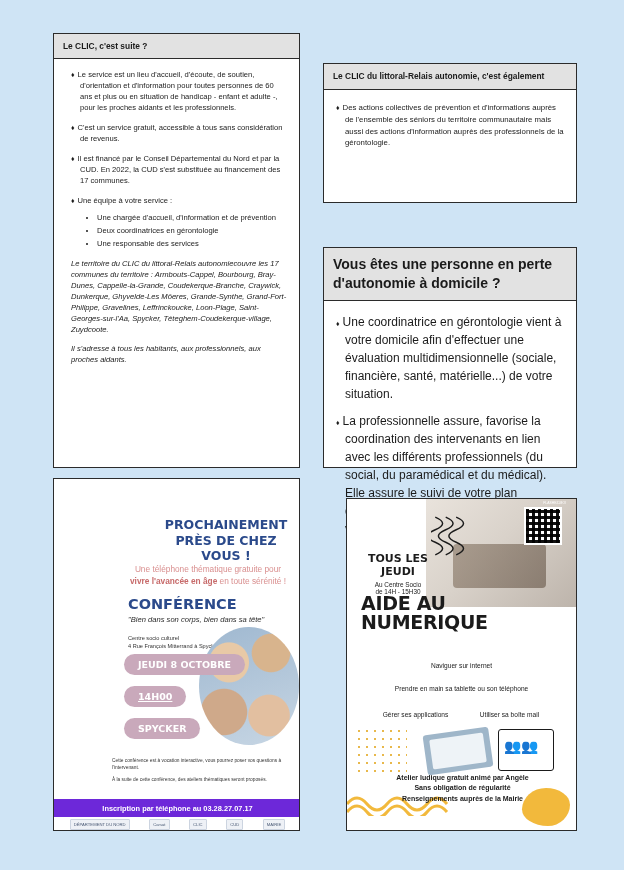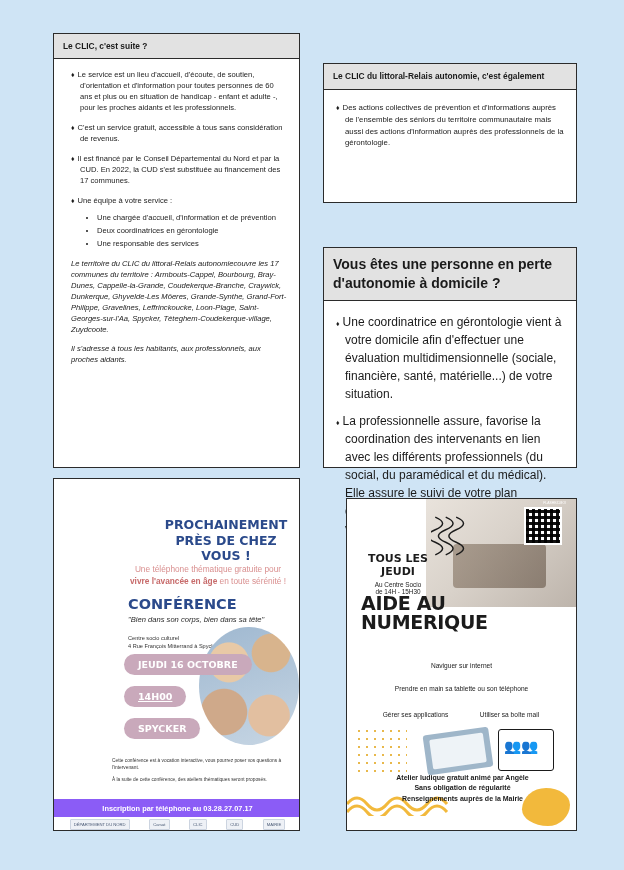--- a/index.html
+++ b/index.html
@@ -167,21 +167,21 @@
   #flyer-conf .note1 {
     position: absolute; left: 58px; top: 278px; width: 185px;
     font-size: 4.8px; color: #333; line-height: 1.5;
   }
   #flyer-conf .note2 {
     position: absolute; left: 58px; top: 297px; width: 185px;
     font-size: 4.8px; color: #333; line-height: 1.5;
   }
   #flyer-conf .tel-band {
     position: absolute; left: 0px; top: 320px; width: 247px;
-    background: #8b5cf6; color: #ffffff;
+    background: #6d28d9; color: #ffffff;
     text-align: center; font-size: 7.4px; font-weight: bold;
     padding: 5px 0;
   }
   #flyer-conf .logo-strip {
     position: absolute; left: 0; top: 338px; width: 247px; height: 15px;
     display: flex; align-items: center; justify-content: space-around;
     background: #ffffff; padding: 0 6px; box-sizing: border-box;
   }
   #flyer-conf .logo-strip span {
     font-size: 4.2px; color: #4a5a75; background: #eef1f6;
@@ -329,21 +329,21 @@
   <div class="conf-title">CONFÉRENCE</div>
   <div class="conf-sub">"Bien dans son corps, bien dans sa tête"</div>
 
   <div class="venue">
     <div>Centre socio culturel</div>
     <div>4 Rue François Mitterrand à Spycker</div>
   </div>
 
   <div class="photo"></div>
 
-  <div class="pill" id="pill-date">JEUDI 16 OCTOBRE</div>
+  <div class="pill" id="pill-date">JEUDI 8 OCTOBRE</div>
   <div class="pill" id="pill-time">14H00</div>
   <div class="pill" id="pill-place">SPYCKER</div>
 
   <div class="note1">Cette conférence est à vocation interactive, vous pourrez poser vos questions à l'intervenant.</div>
   <div class="note2">À la suite de cette conférence, des ateliers thématiques seront proposés.</div>
 
   <div class="tel-band">Inscription par téléphone au 03.28.27.07.17</div>
 
   <div class="logo-strip">
     <span>DÉPARTEMENT DU NORD</span>

